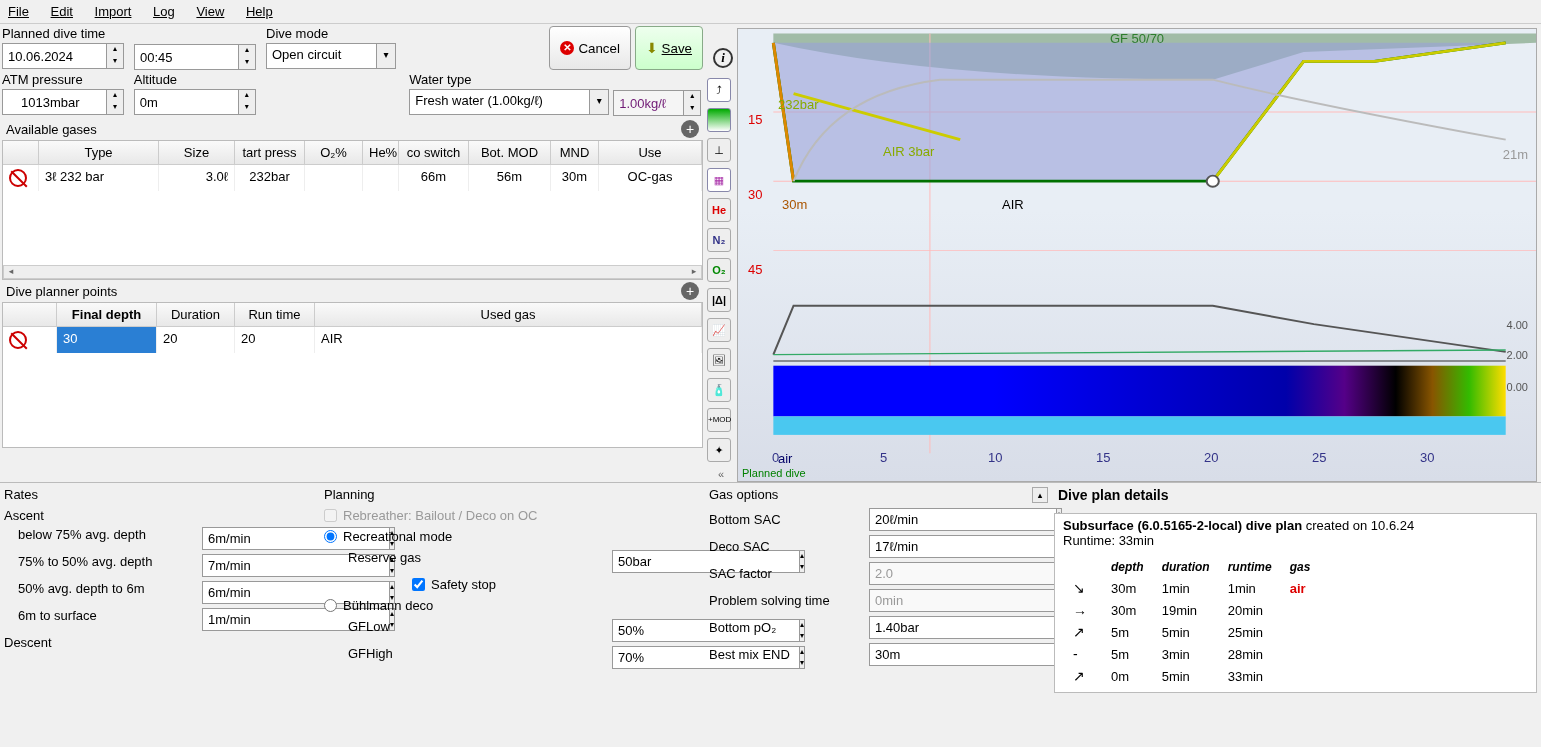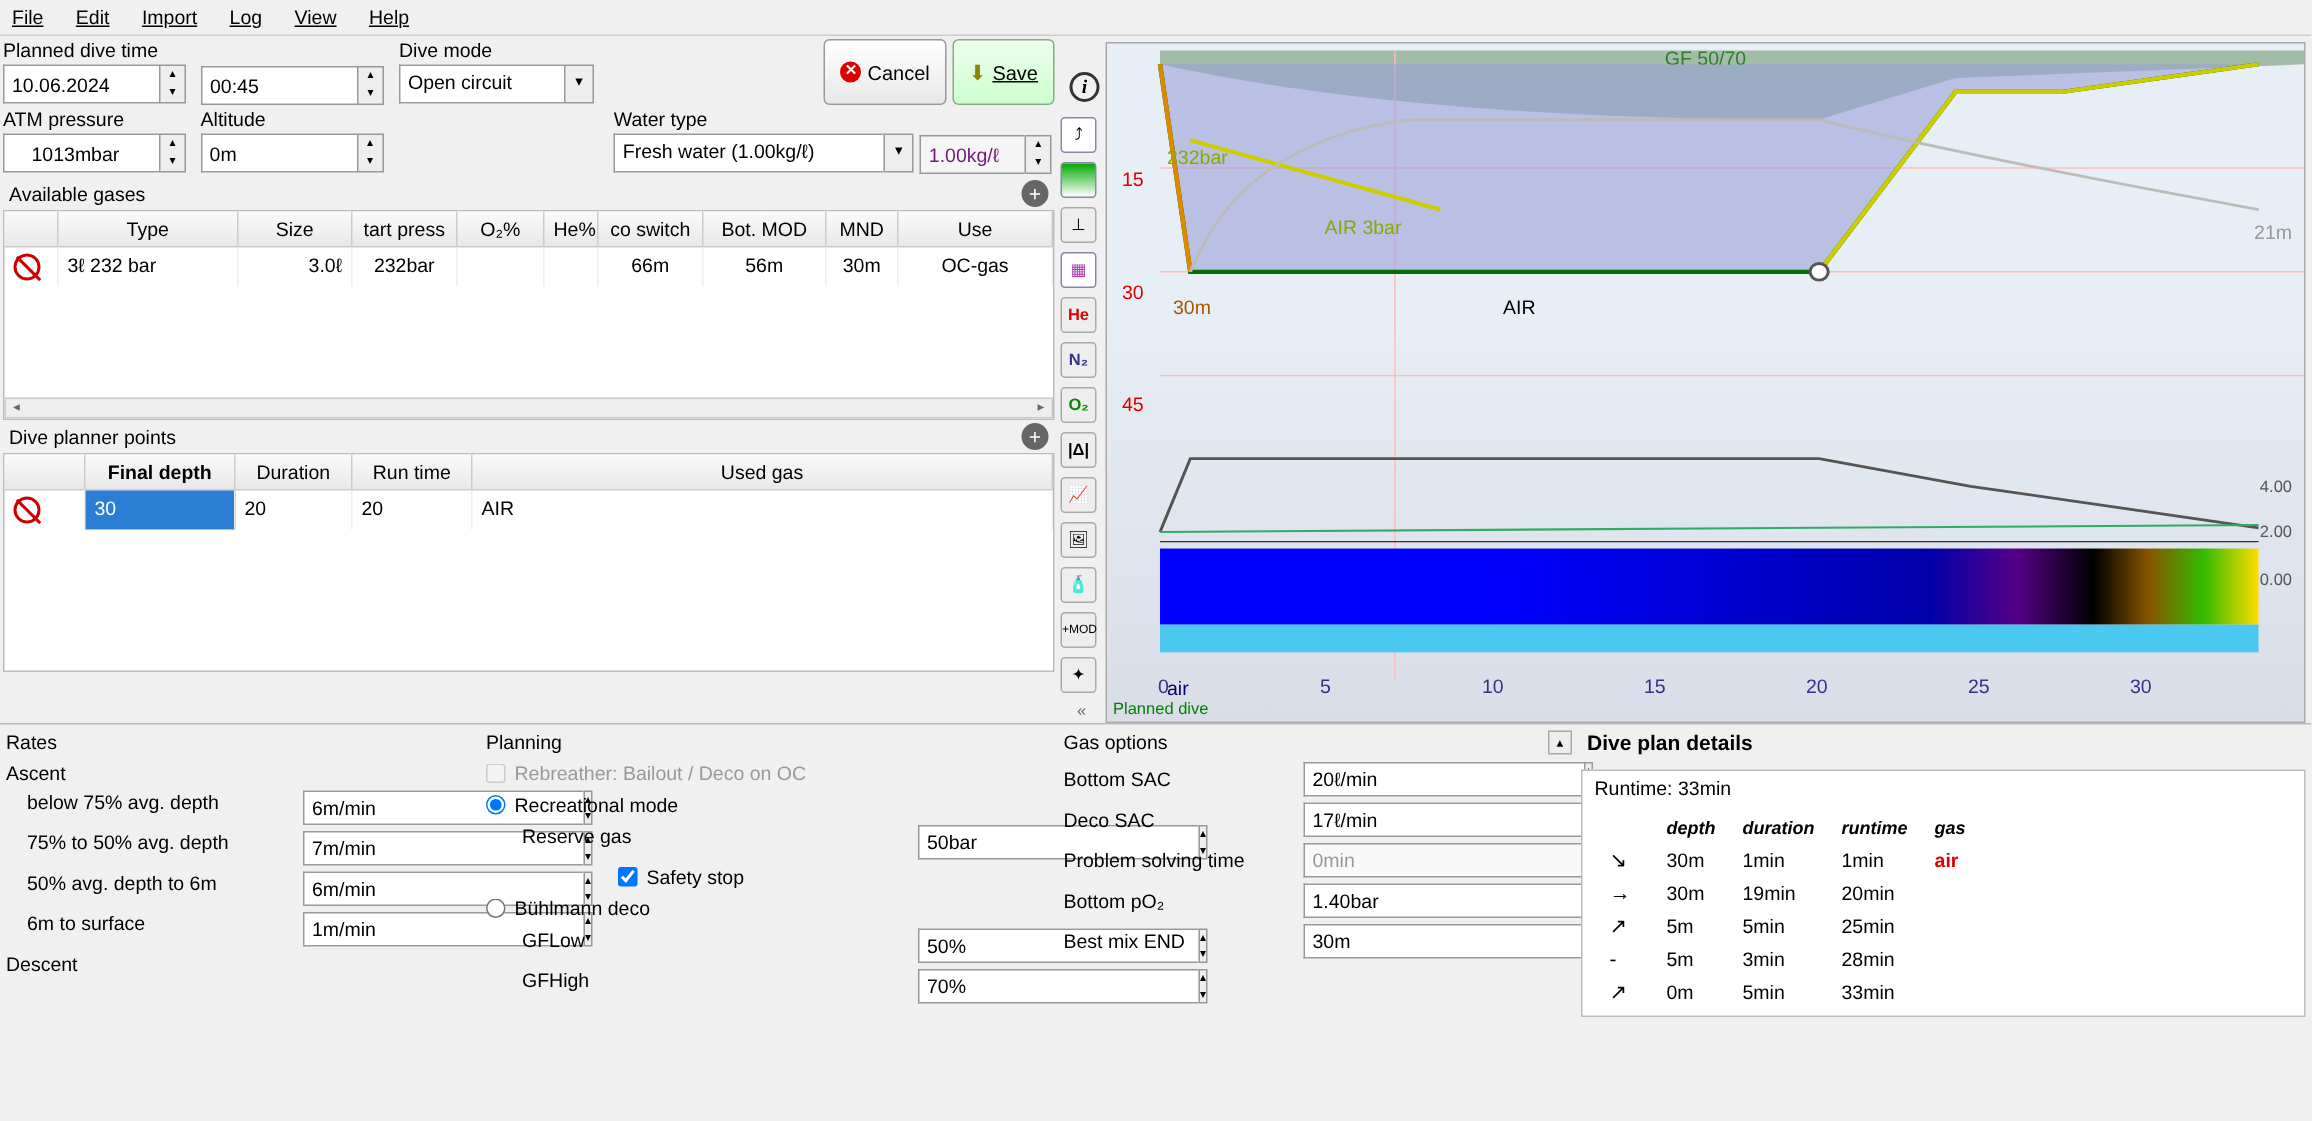--- a/index.html
+++ b/index.html
@@ -436,20 +436,30 @@
         <span>Deco SAC</span>
         <div class="gas-spin">
           <input value="17ℓ/min" style="">
           <div class="spinner-btns">
             <div>▴</div>
             <div>▾</div>
           </div>
         </div>
       </div>
     <div class="gas-opt-row">
+        <span>SAC factor</span>
+        <div class="gas-spin disabled">
+          <input disabled="" value="2.0" style="">
+          <div class="spinner-btns">
+            <div>▴</div>
+            <div>▾</div>
+          </div>
+        </div>
+      </div>
+    <div class="gas-opt-row">
         <span>Problem solving time</span>
         <div class="gas-spin disabled">
           <input disabled="" value="0min" style="">
           <div class="spinner-btns">
             <div>▴</div>
             <div>▾</div>
           </div>
         </div>
       </div>
     <div class="gas-opt-row">
@@ -472,20 +482,21 @@
           </div>
         </div>
       </div>
   </div>
 
   <div class="scroll-up-btn">▴</div>
 
   <div style="flex:1">
     <div class="details-header" style="padding:4px 8px">Dive plan details</div>
     <div class="details-panel">
+      <div><b>Subsurface (6.0.5165-2-local) dive plan</b><span> created on 10.6.24</span></div>
       <div>Runtime: 33min</div>
       <table class="detail-table">
         <tbody>
             <tr>
               <th></th>
               <th>depth</th>
               <th>duration</th>
               <th>runtime</th>
               <th>gas</th>
             </tr>

